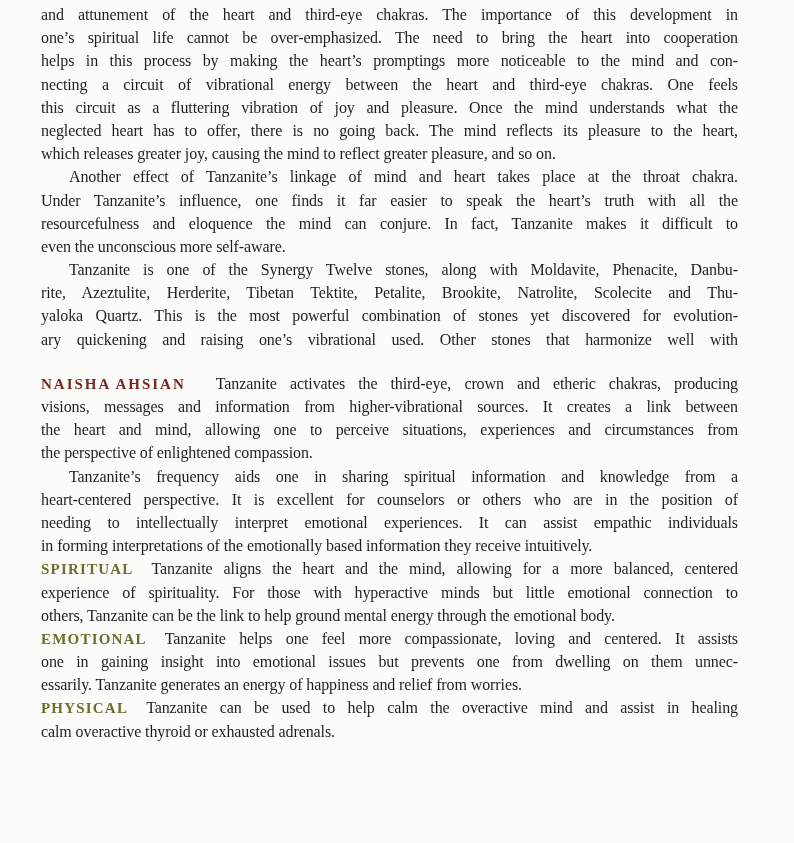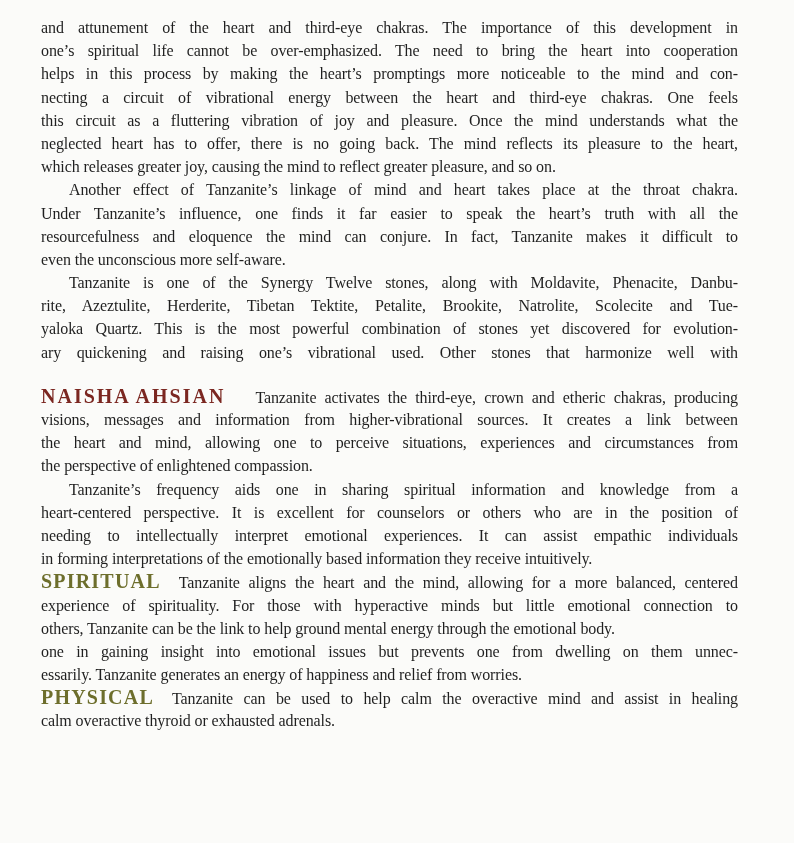--- a/index.html
+++ b/index.html
@@ -5,21 +5,21 @@
   html, body {
     margin: 0;
     padding: 0;
     background: #fbfbf9;
   }
   .page {
     position: relative;
     width: 776px;
     height: 843px;
     box-sizing: border-box;
-    padding: 16px 38px 0 41px;
+    padding: 3px 38px 0 41px;
     background: #fbfbf9;
     font-family: "Liberation Serif", "DejaVu Serif", serif;
     font-size: 16px;
     color: #1f1f1f;
     letter-spacing: -0.1px;
     overflow: hidden;
   }
   .para { margin: 0; }
   .line {
     height: 23.2px;
@@ -29,21 +29,21 @@
     overflow: hidden;
   }
   .line.last {
     text-align: right;
     text-align-last: left;
   }
   .line.ind { text-indent: 28px; }
   .sec-gap { margin-top: 21px; }
   .h {
     font-weight: bold;
-    font-size: 20px;
+    font-size: 15px;
     display: inline-block;
   }
   .h-author {
     color: #7b2721;
     letter-spacing: 2px;
     margin-right: 30px;
   }
   .h-cat {
     color: #6d6e2c;
     letter-spacing: 1.2px;
@@ -67,21 +67,21 @@
 
   <div class="para">
     <div class="line ind">Another effect of Tanzanite’s linkage of mind and heart takes place at the throat chakra.</div>
     <div class="line">Under Tanzanite’s influence, one finds it far easier to speak the heart’s truth with all the</div>
     <div class="line">resourcefulness and eloquence the mind can conjure. In fact, Tanzanite makes it difficult to</div>
     <div class="line last">even the unconscious more self-aware.</div>
   </div>
 
   <div class="para">
     <div class="line ind">Tanzanite is one of the Synergy Twelve stones, along with Moldavite, Phenacite, Danbu-</div>
-    <div class="line">rite, Azeztulite, Herderite, Tibetan Tektite, Petalite, Brookite, Natrolite, Scolecite and Tue-</div>
+    <div class="line">rite, Azeztulite, Herderite, Tibetan Tektite, Petalite, Brookite, Natrolite, Scolecite and Thu-</div>
     <div class="line">yaloka Quartz. This is the most powerful combination of stones yet discovered for evolution-</div>
     <div class="line">ary quickening and raising one’s vibrational used. Other stones that harmonize well with</div>
   </div>
 
   <div class="para sec-gap">
     <div class="line">
       <span class="h h-author">NAISHA AHSIAN</span><span>Tanzanite activates the third-eye, crown and etheric chakras, producing</span>
     </div>
     <div class="line">visions, messages and information from higher-vibrational sources. It creates a link between</div>
     <div class="line">the heart and mind, allowing one to perceive situations, experiences and circumstances from</div>
@@ -97,20 +97,23 @@
 
   <div class="para">
     <div class="line">
       <span class="h h-cat">SPIRITUAL</span><span>Tanzanite aligns the heart and the mind, allowing for a more balanced, centered</span>
     </div>
     <div class="line">experience of spirituality. For those with hyperactive minds but little emotional connection to</div>
     <div class="line last">others, Tanzanite can be the link to help ground mental energy through the emotional body.</div>
   </div>
 
   <div class="para">
+    <div class="line">
+      <span class="h h-cat">EMOTIONAL</span><span>Tanzanite helps one feel more compassionate, loving and centered. It assists</span>
+    </div>
     <div class="line">one in gaining insight into emotional issues but prevents one from dwelling on them unnec-</div>
     <div class="line last">essarily. Tanzanite generates an energy of happiness and relief from worries.</div>
   </div>
 
   <div class="para">
     <div class="line">
       <span class="h h-cat">PHYSICAL</span><span>Tanzanite can be used to help calm the overactive mind and assist in healing</span>
     </div>
     <div class="line last">calm overactive thyroid or exhausted adrenals.</div>
   </div>

